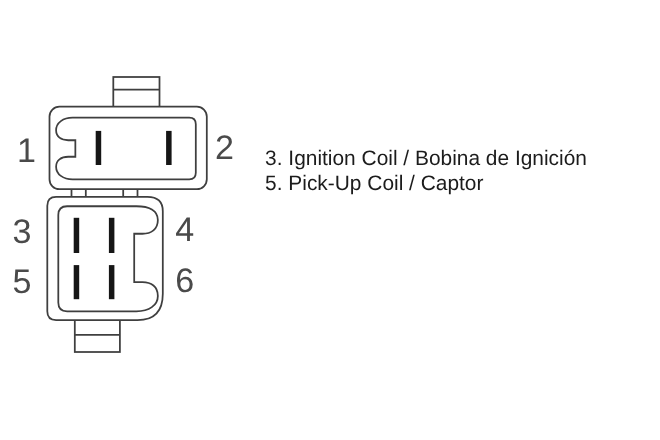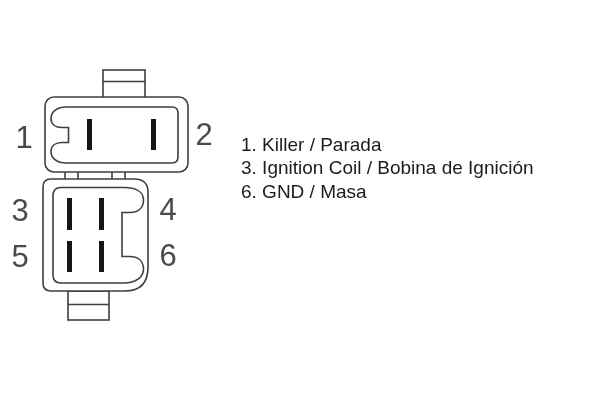--- a/index.html
+++ b/index.html
@@ -86,18 +86,17 @@
   </svg>
 
   <div class="pin-num" style="left:24px;top:137px;">1</div>
   <div class="pin-num" style="left:204px;top:134px;">2</div>
   <div class="pin-num" style="left:20px;top:210px;">3</div>
   <div class="pin-num" style="left:168px;top:209px;">4</div>
   <div class="pin-num" style="left:20px;top:256px;">5</div>
   <div class="pin-num" style="left:168px;top:255px;">6</div>
 
   <div class="legend">
-    <div class="legend-item">1. Killer / Parada</div>
     <div class="legend-item">3. Ignition Coil / Bobina de Ignición</div>
-    <div class="legend-item">6. GND / Masa</div>
+    <div class="legend-item">5. Pick-Up Coil / Captor</div>
   </div>
 
 </div>
 
 </body></html>

